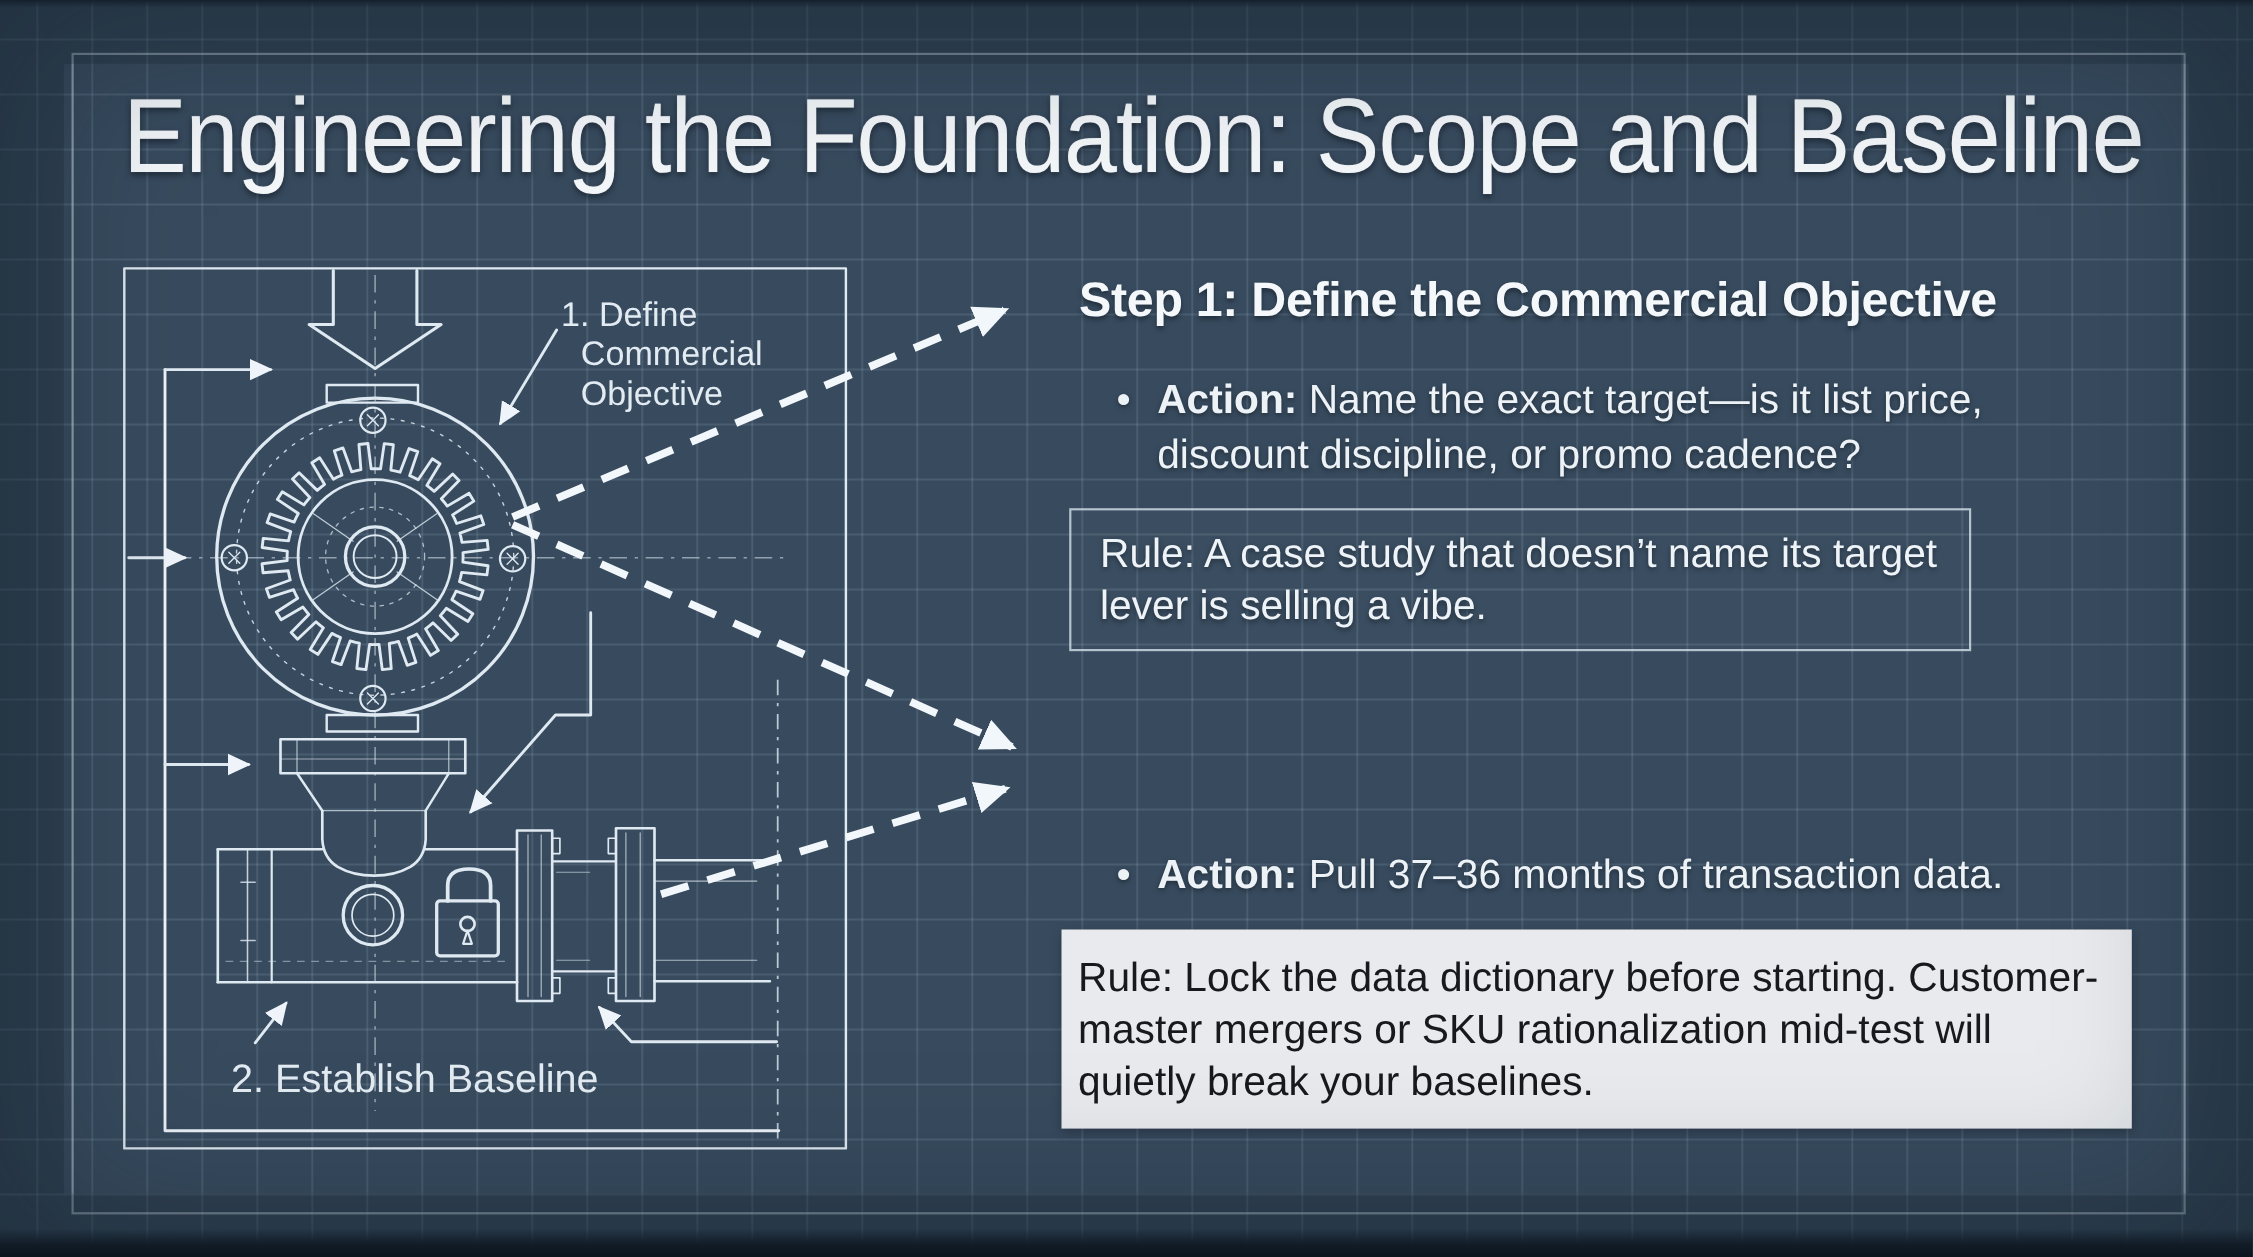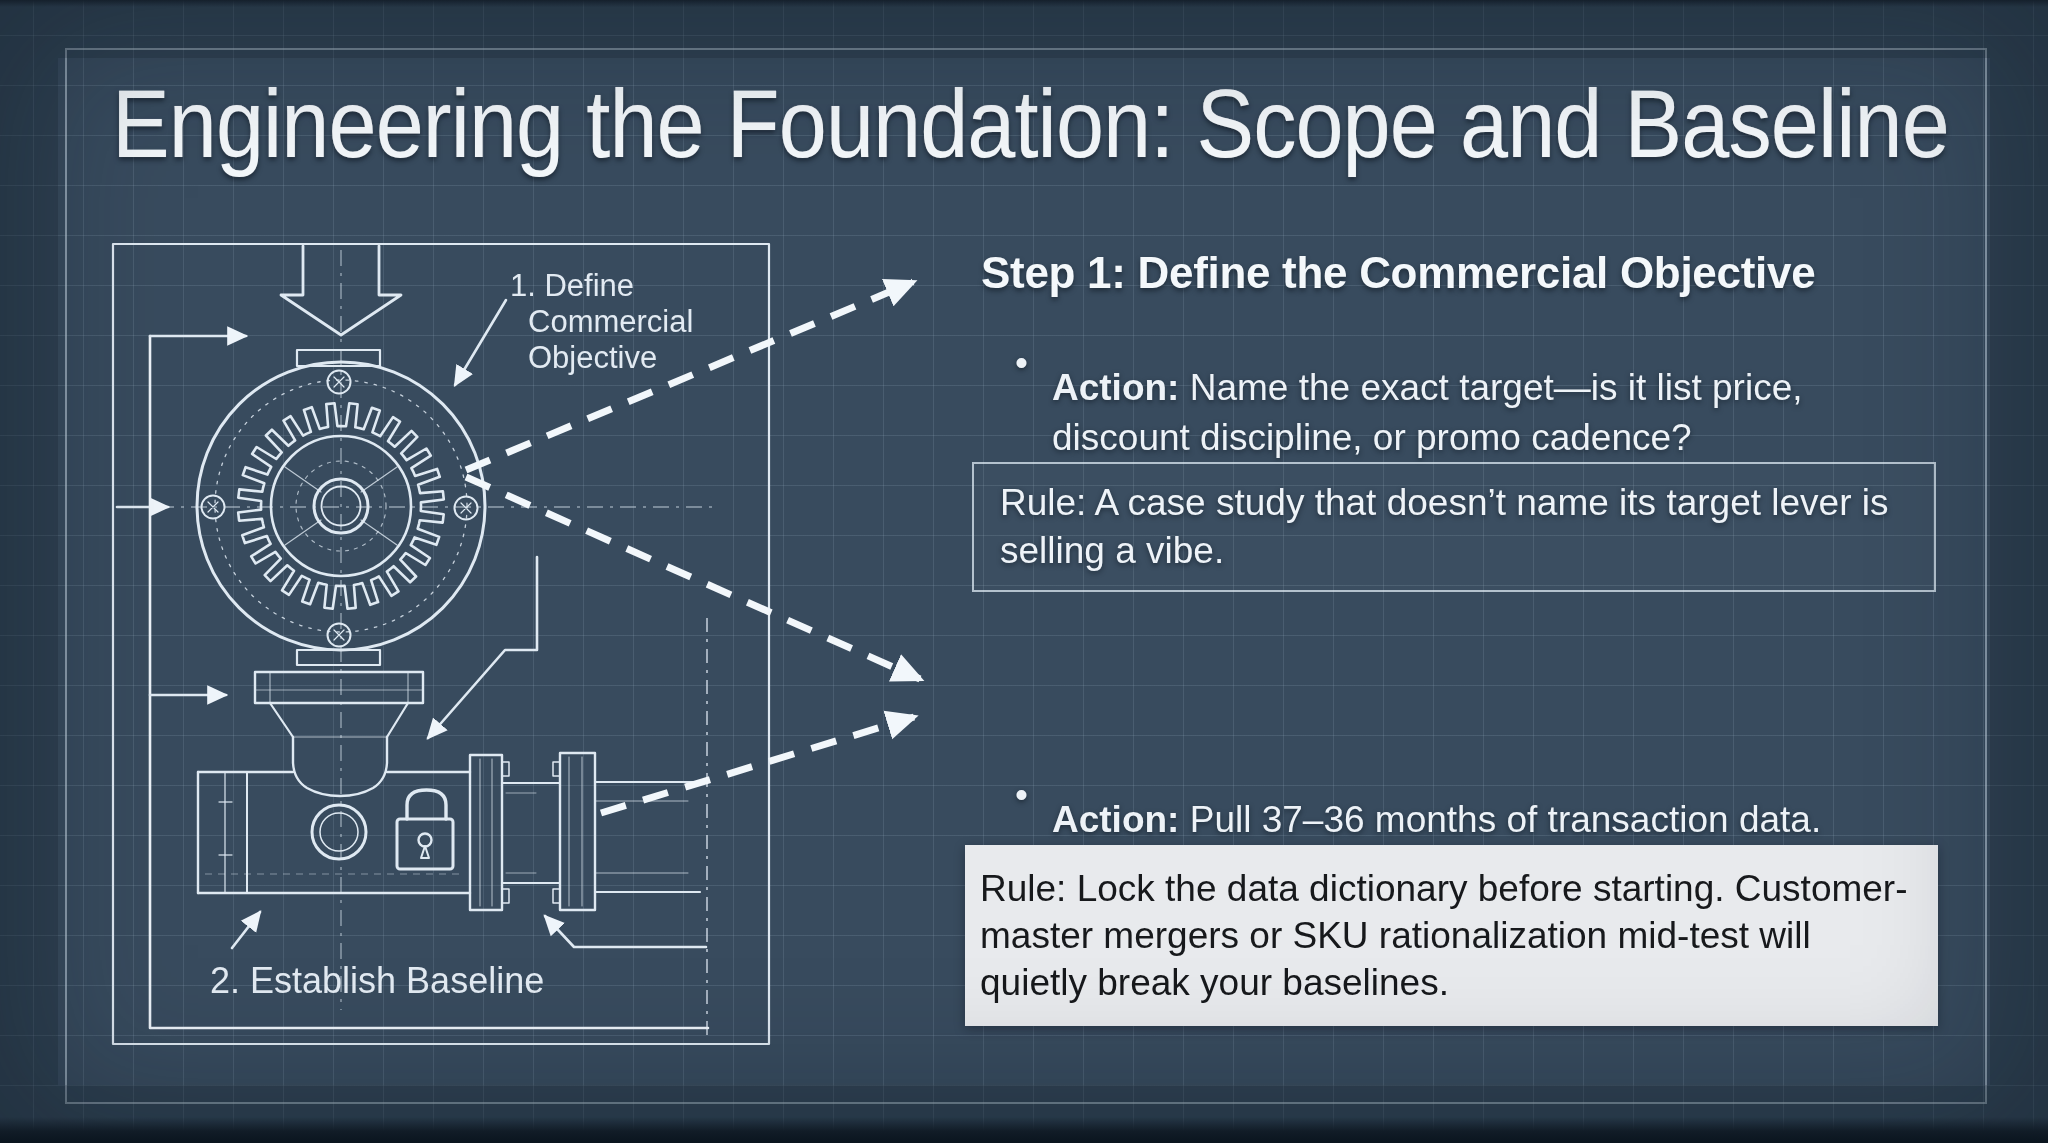--- a/index.html
+++ b/index.html
@@ -36,24 +36,24 @@
   .step-heading{
     position:absolute;margin:0;left:981px;
     font-size:44px;font-weight:700;color:#f4f8fb;letter-spacing:-0.3px;
     white-space:nowrap;text-shadow:0 3px 5px rgba(8,15,23,0.5);
   }
   .action-row{
     position:absolute;left:1015px;display:flex;align-items:flex-start;
     color:#edf2f7;text-shadow:0 2px 5px rgba(8,15,23,0.5);
   }
   .action-bullet{width:37px;flex:0 0 37px;font-size:37px;line-height:50px;}
-  .action-text{font-size:37px;line-height:50px;margin-top:25px;}
+  .action-text{font-size:37px;line-height:50px;}
   .action-text b{font-weight:700;}
   .rule-box-outline{
-    position:absolute;left:972px;top:462px;width:964px;box-sizing:border-box;
+    position:absolute;left:972px;top:462px;width:820px;box-sizing:border-box;
     border:2px solid rgba(222,233,243,0.75);
     background:rgba(255,255,255,0.02);
     padding:15px 26px;
     font-size:37px;line-height:48px;color:#eef3f8;
     text-shadow:0 2px 5px rgba(8,15,23,0.5);
   }
   .rule-box-solid{
     position:absolute;left:965px;top:845px;width:973px;box-sizing:border-box;
     background:#e8eaed;color:#17191c;
     padding:20px 15px;

